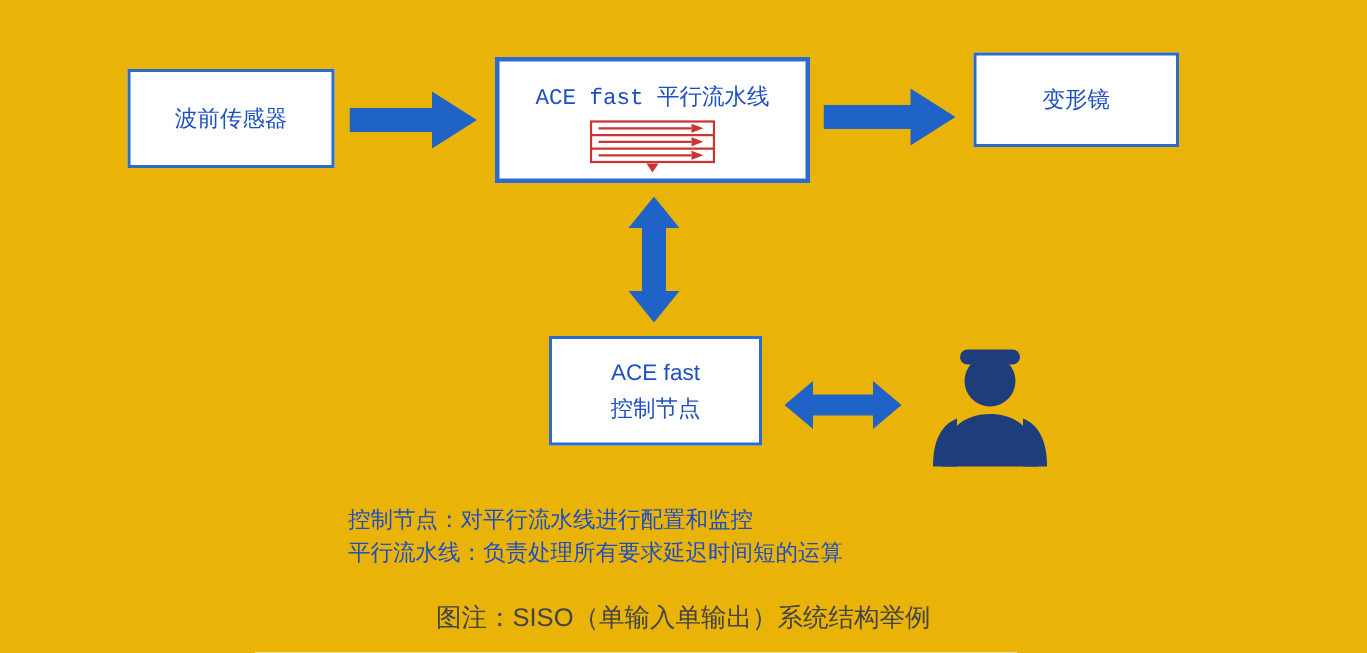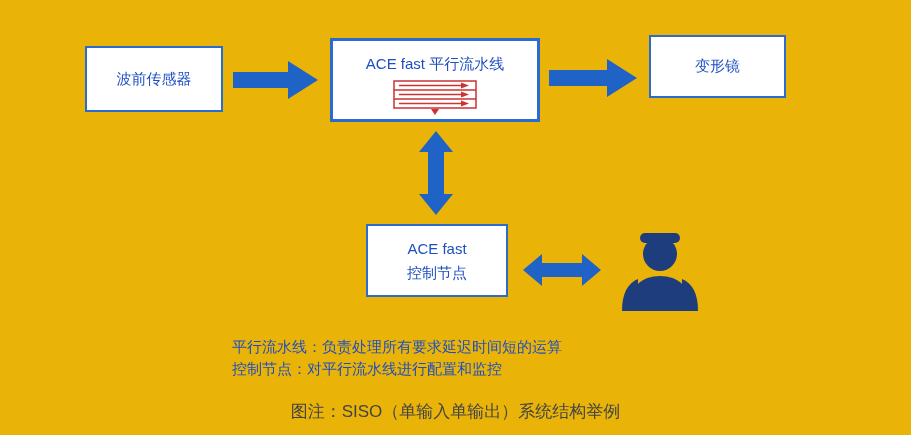--- a/index.html
+++ b/index.html
@@ -22,21 +22,21 @@
     color: #1e4fc2;
     display: flex;
     flex-direction: column;
     align-items: center;
     justify-content: center;
     text-align: center;
     font-size: 15px;
     box-sizing: border-box;
   }
   .box-sensor   { left: 85px;  top: 46px;  width: 138px; height: 66px; }
-  .box-pipeline { left: 330px; top: 38px;  width: 210px; height: 84px; border-width: 3px; justify-content: flex-start; padding-top: 14px; }
+  .box-pipeline { left: 330px; top: 38px;  width: 210px; height: 84px; border-width: 3px; justify-content: flex-start; padding-top: 14px; font-family: Liberation Mono, monospace; }
   .box-mirror   { left: 649px; top: 35px;  width: 137px; height: 63px; }
   .box-control  { left: 366px; top: 224px; width: 142px; height: 73px; line-height: 24px; }
   .arrow { position: absolute; }
   .arrow polygon { fill: #2063c6; }
   .arrow-1 { left: 233px; top: 61px; }
   .arrow-2 { left: 549px; top: 59px; }
   .arrow-v { left: 419px; top: 131px; }
   .arrow-h { left: 523px; top: 254px; }
   .pipeline-icon { margin-top: 6px; }
   .person { position: absolute; left: 618px; top: 227px; }
@@ -117,19 +117,19 @@
     <g fill="#1e3d7c">
       <path d="M4,84 C4,66 10,56 20,52 L20,84 Z"></path>
       <path d="M80,84 C80,66 74,56 64,52 L64,84 Z"></path>
       <circle cx="42" cy="27" r="17"></circle>
       <path d="M10,84 C10,60 24,49 42,49 C60,49 74,60 74,84 Z"></path>
       <rect x="22" y="6" width="40" height="10" rx="5"></rect>
     </g>
   </svg>
 
   <div class="notes">
+    <div>控制节点：对平行流水线进行配置和监控</div>
     <div>平行流水线：负责处理所有要求延迟时间短的运算</div>
-    <div>控制节点：对平行流水线进行配置和监控</div>
   </div>
 
   <div class="caption">图注：SISO（单输入单输出）系统结构举例</div>
 
 </div>
 
 </body></html>

